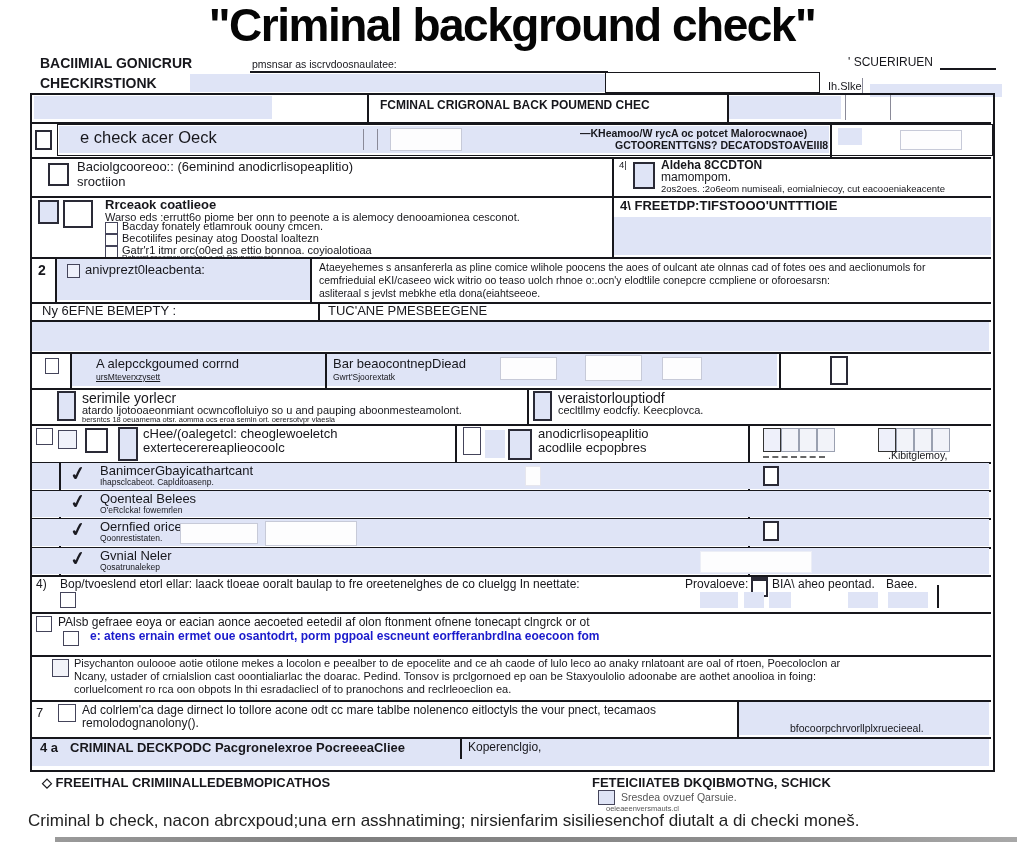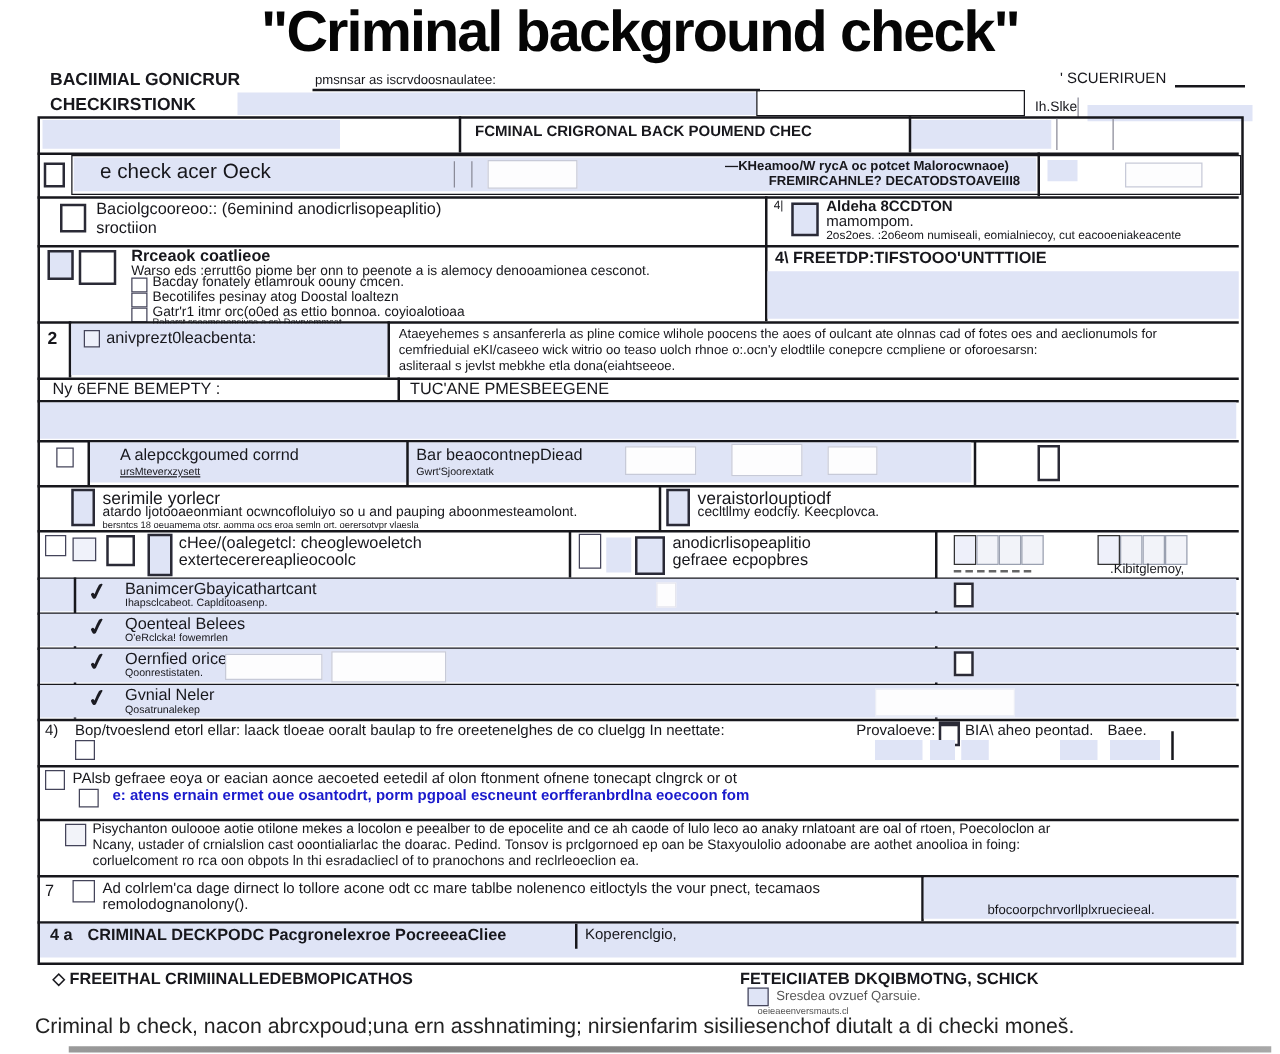--- a/index.html
+++ b/index.html
@@ -60,21 +60,21 @@
   <div class="hl" style="left:30px;top:122px;width:961px;"></div>
 
   <div class="cb" style="left:35px;top:130px;width:13px;height:16px;"></div>
   <div class="tbl" style="left:57px;top:124px;width:934px;height:30px;border-width:1.5px;"></div>
   <div class="bb" style="left:59px;top:126px;width:770px;height:27px;"></div>
   <div class="t f16" style="left:80px;top:128px;">e check acer Oeck</div>
   <div class="vl thin" style="left:363px;top:129px;height:21px;"></div>
   <div class="vl thin" style="left:377px;top:129px;height:21px;"></div>
   <div class="wb" style="left:390px;top:128px;width:70px;height:21px;"></div>
   <div class="t f10 b" style="left:580px;top:127px;">—KHeamoo/W rycA oc potcet Malorocwnaoe)</div>
-  <div class="t f10 b" style="left:615px;top:139px;">FREMIRCAHNLE? DECATODSTOAVEIII8</div>
+  <div class="t f10 b" style="left:615px;top:139px;">GCTOORENTTGNS? DECATODSTOAVEIII8</div>
   <div class="vl" style="left:830px;top:122px;height:35px;"></div>
   <div class="bb" style="left:838px;top:128px;width:24px;height:17px;"></div>
   <div class="wb" style="left:900px;top:130px;width:60px;height:18px;"></div>
   <div class="hl" style="left:30px;top:157px;width:961px;"></div>
 
   <div class="cb" style="left:48px;top:163px;width:17px;height:19px;"></div>
   <div class="t f13" style="left:77px;top:160px;">Baciolgcooreoo:: (6eminind anodicrlisopeaplitio)</div>
   <div class="t f13" style="left:77px;top:175px;">sroctiion</div>
   <div class="vl" style="left:612px;top:157px;height:100px;"></div>
   <div class="t f9" style="left:619px;top:160px;">4|</div>
@@ -147,21 +147,21 @@
   <div class="cb thn" style="left:58px;top:430px;width:17px;height:17px;background:#f0f2fa;"></div>
   <div class="cb" style="left:85px;top:428px;width:19px;height:21px;"></div>
   <div class="cb f" style="left:118px;top:427px;width:16px;height:30px;"></div>
   <div class="t f13" style="left:143px;top:427px;">cHee/(oalegetcl: cheoglewoeletch</div>
   <div class="t f13" style="left:143px;top:441px;">extertecerereaplieocoolc</div>
   <div class="vl" style="left:455px;top:424px;height:38px;"></div>
   <div class="cb thn" style="left:463px;top:427px;width:16px;height:26px;"></div>
   <div class="bb" style="left:485px;top:430px;width:20px;height:28px;"></div>
   <div class="cb f" style="left:508px;top:429px;width:20px;height:27px;"></div>
   <div class="t f13" style="left:538px;top:427px;">anodicrlisopeaplitio</div>
-  <div class="t f13" style="left:538px;top:441px;">gefraee ecpopbres</div>
+  <div class="t f13" style="left:538px;top:441px;">acodlile ecpopbres</div>
   <div class="vl" style="left:748px;top:424px;height:151px;"></div>
   <div class="grp" style="left:763px;top:428px;">
       <span></span>
       <span></span>
       <span></span>
       <span></span>
     </div>
   <div class="dash" style="left:763px;top:456px;width:62px;"></div>
   <div class="grp" style="left:878px;top:428px;">
       <span></span>

